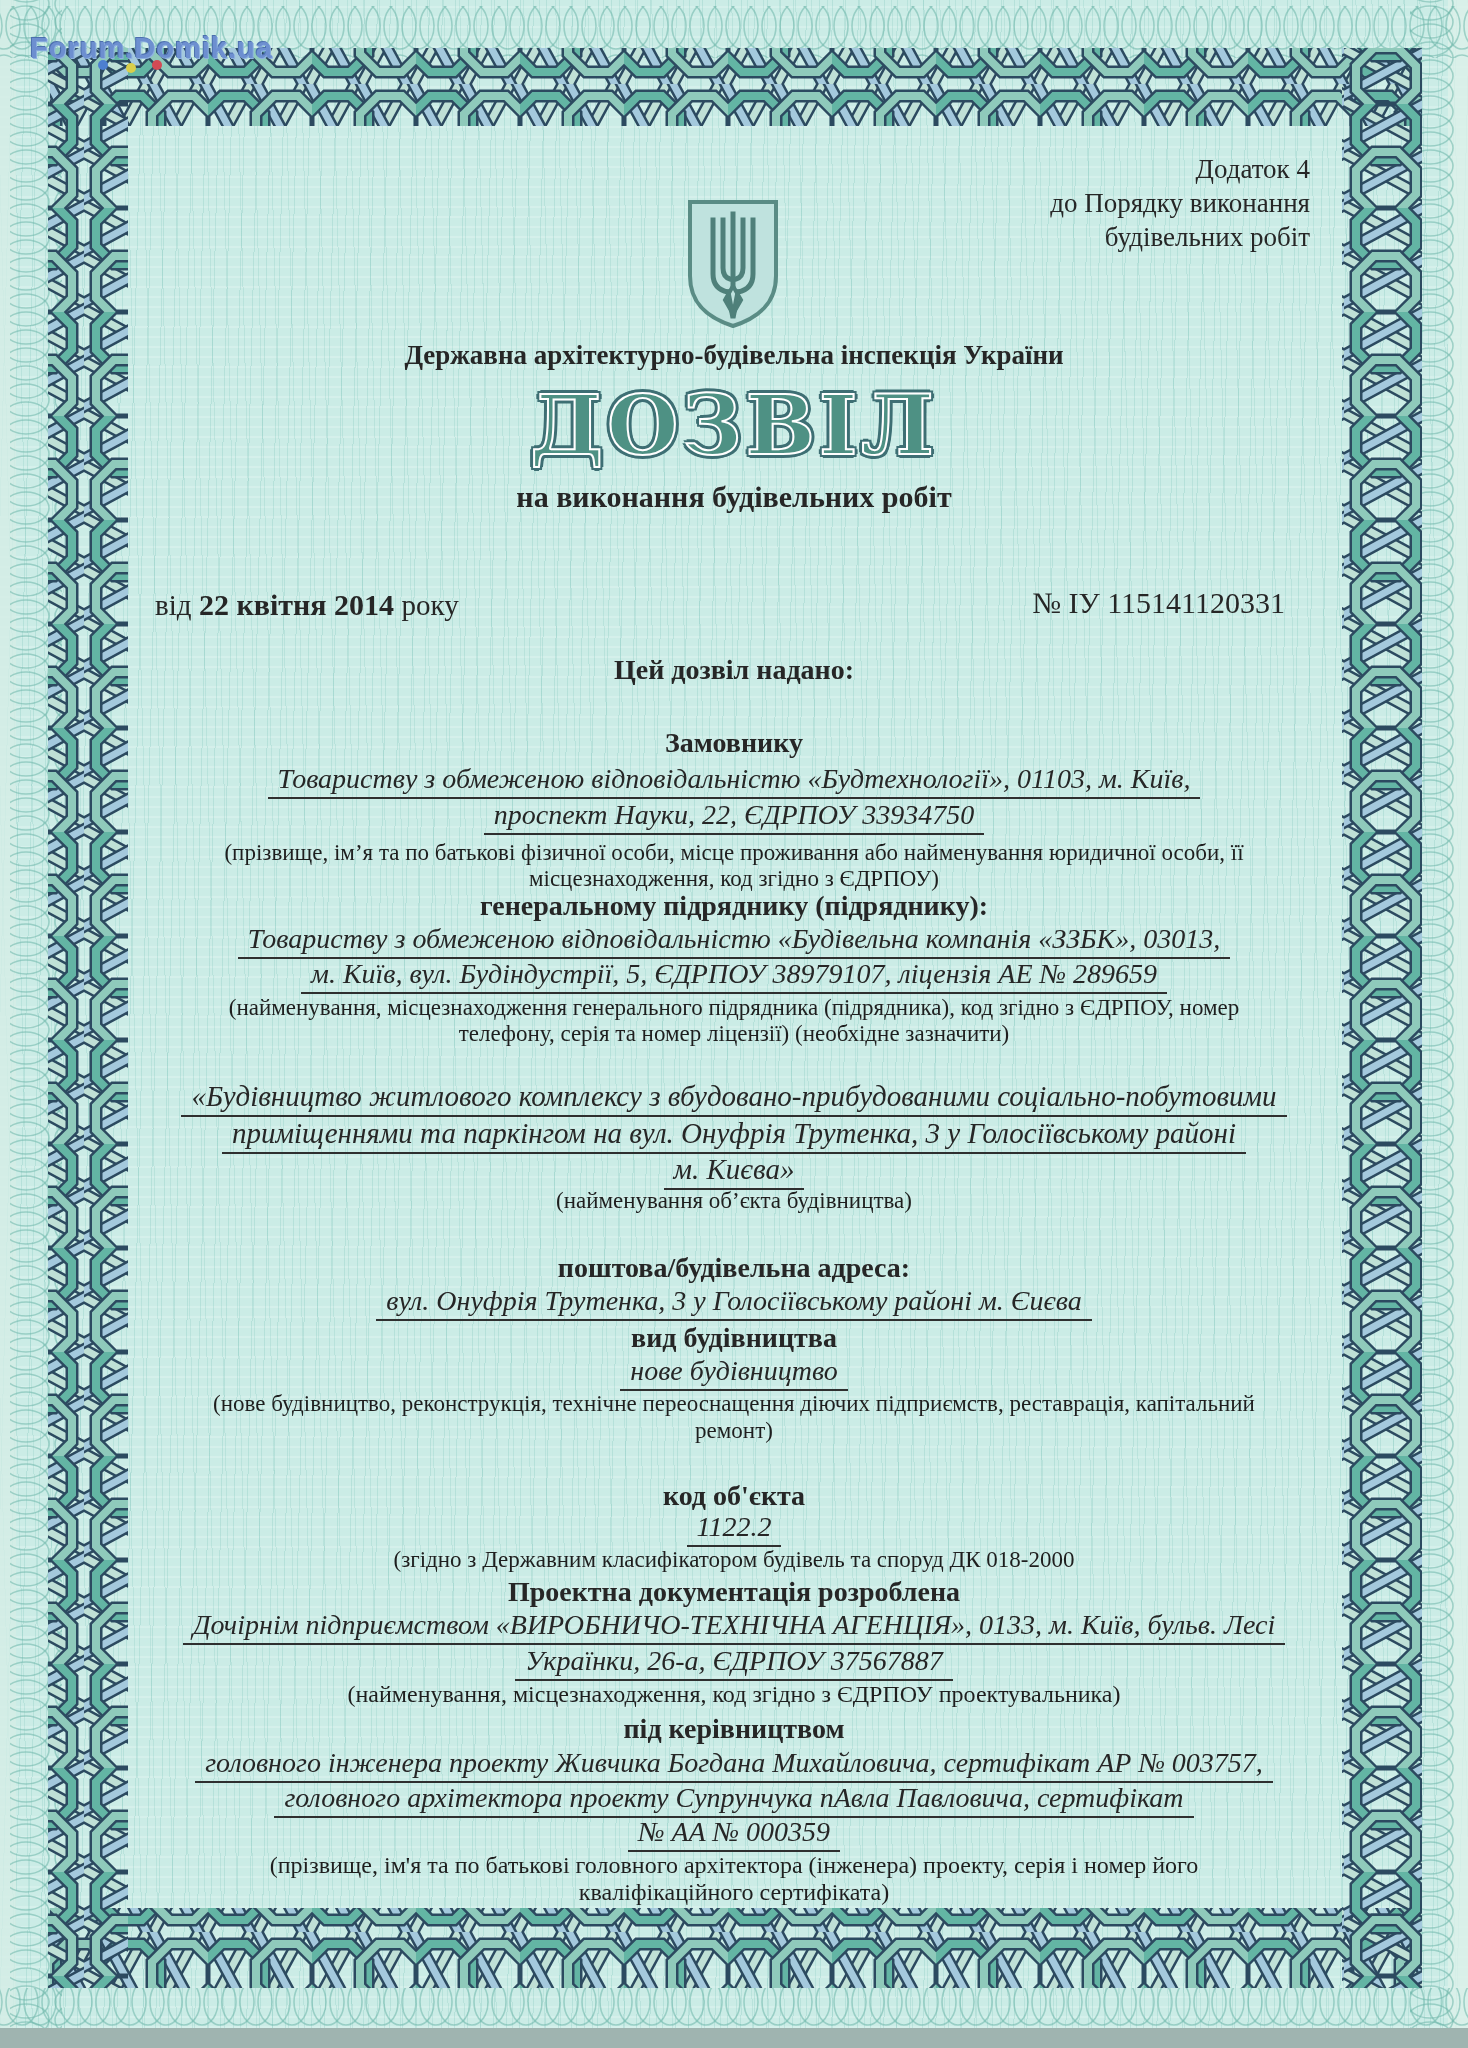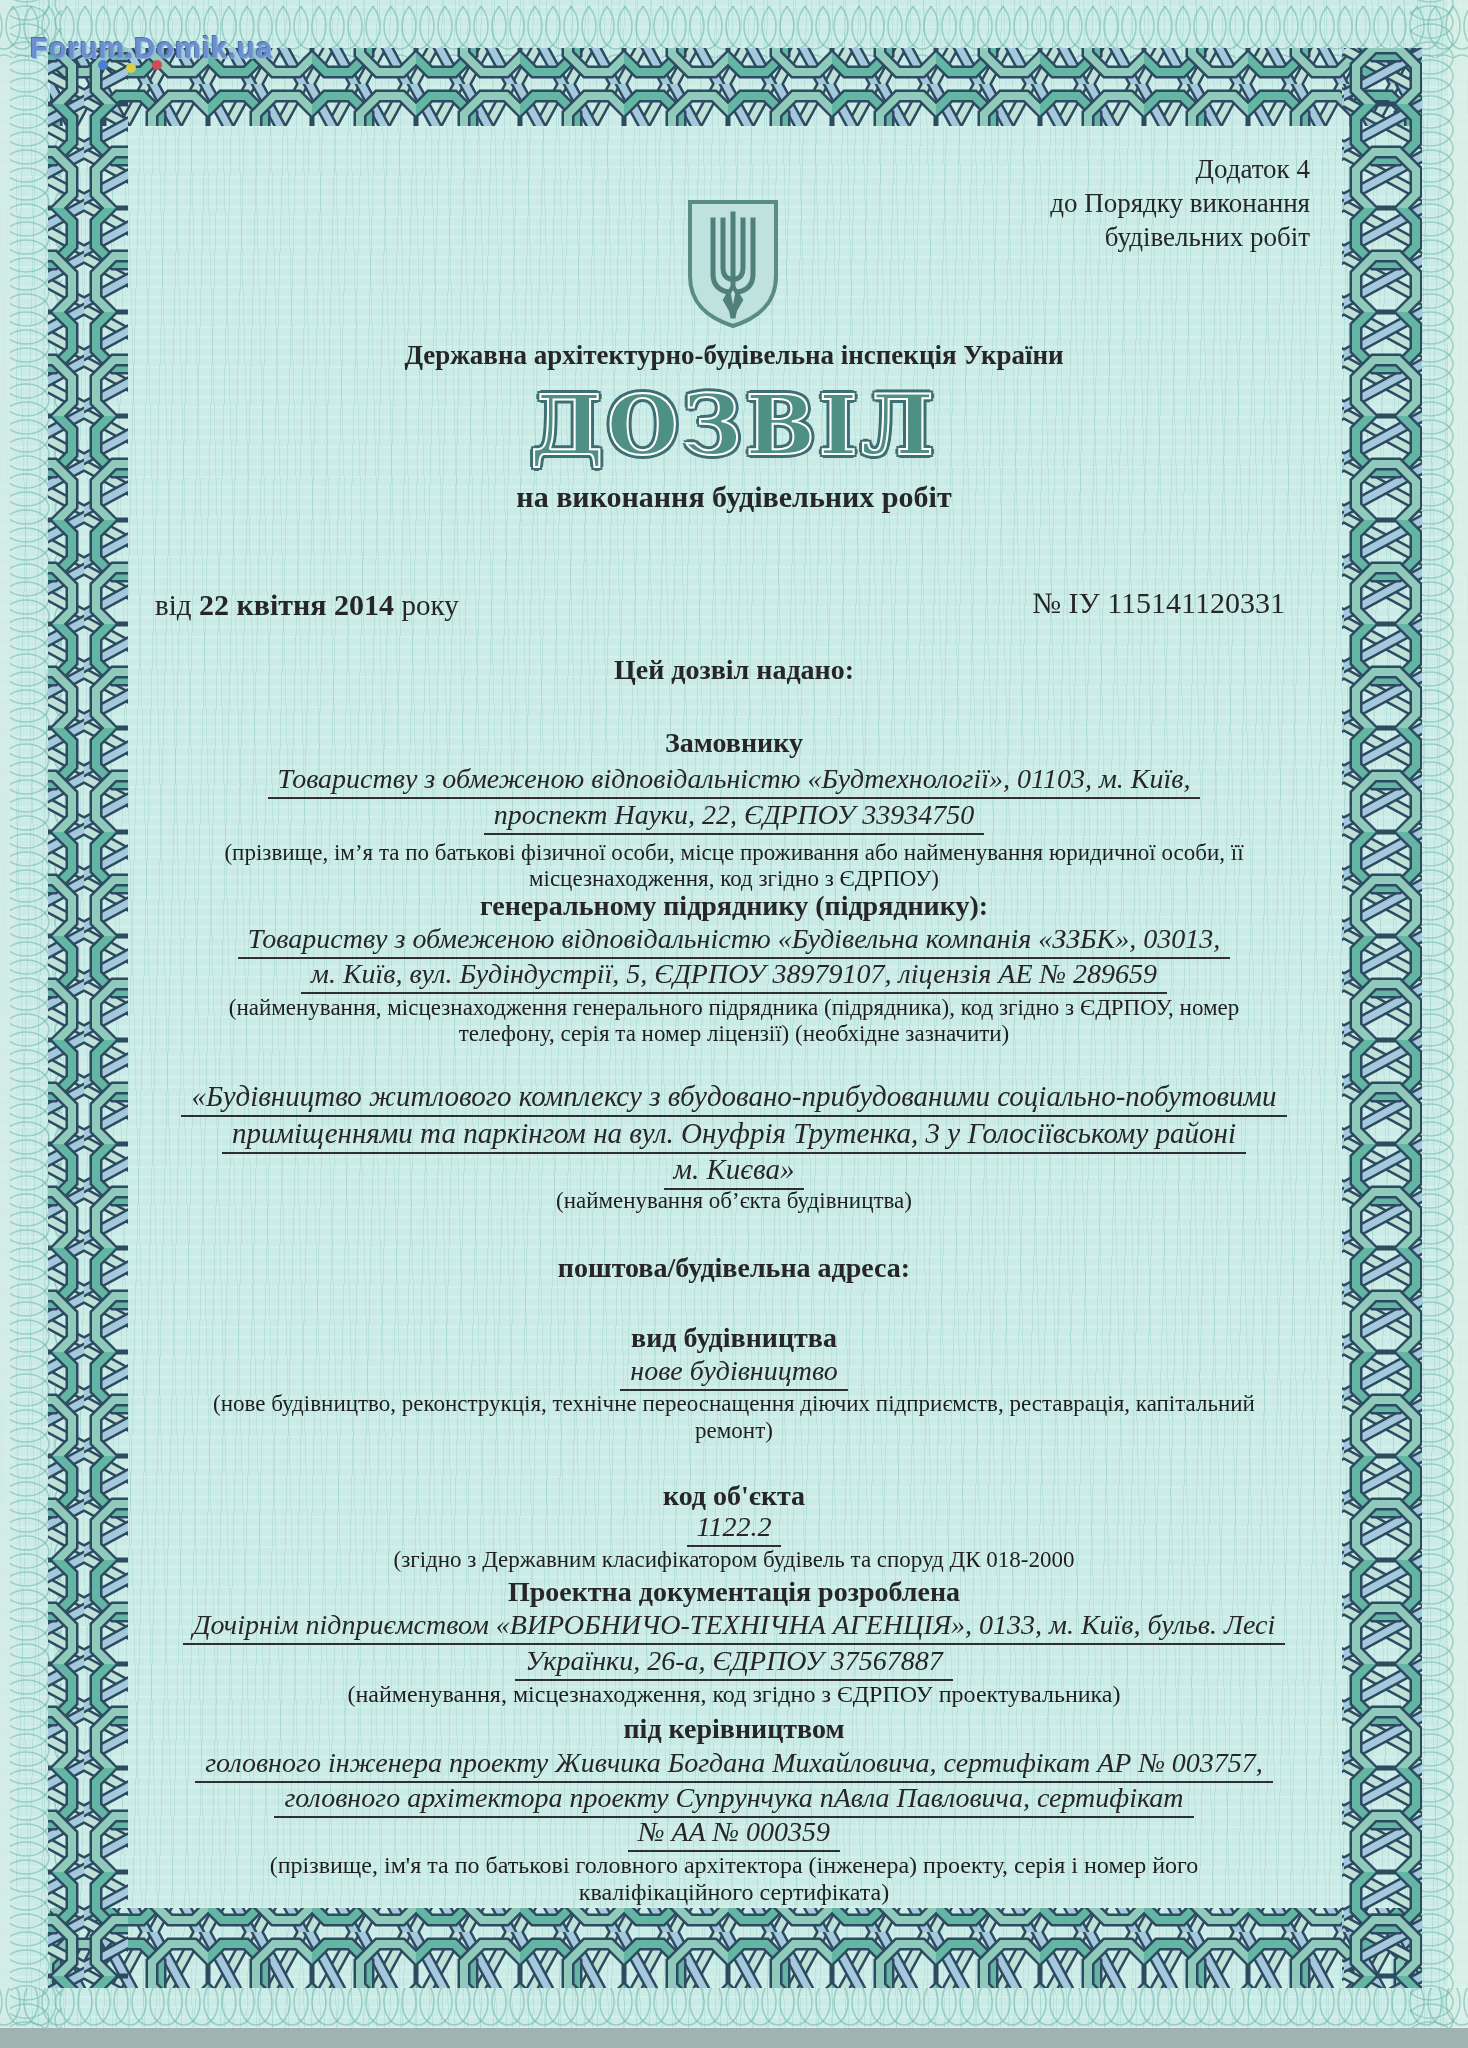--- a/index.html
+++ b/index.html
@@ -174,20 +174,21 @@
   <div class="abs val" style="top:958px;"><span>м. Київ, вул. Будіндустрії, 5, ЄДРПОУ 38979107,  ліцензія АЕ  № 289659</span></div>
   <div class="abs cap" style="top:995px;">(найменування, місцезнаходження генерального підрядника (підрядника), код  згідно з ЄДРПОУ, номер</div>
   <div class="abs cap" style="top:1021px;">телефону,  серія та номер ліцензії) (необхідне зазначити)</div>
 
   <div class="abs val bold" style="top:1080px;"><span>«Будівництво житлового комплексу з вбудовано-прибудованими соціально-побутовими</span></div>
   <div class="abs val bold" style="top:1117px;"><span>приміщеннями та паркінгом на вул. Онуфрія Трутенка, 3 у Голосіївському районі</span></div>
   <div class="abs val bold" style="top:1153px;"><span>м. Києва»</span></div>
   <div class="abs cap" style="top:1188px;">(найменування об’єкта будівництва)</div>
 
   <div class="abs h-bold" style="top:1252px;">поштова/будівельна адреса:</div>
+  <div class="abs val" style="top:1285px;"><span>вул. Онуфрія Трутенка, 3 у Голосіївському районі м. Єиєва</span></div>
 
   <div class="abs h-bold" style="top:1322px;">вид будівництва</div>
   <div class="abs val" style="top:1355px;"><span>нове будівництво</span></div>
   <div class="abs cap" style="top:1391px;">(нове будівництво, реконструкція, технічне переоснащення діючих підприємств, реставрація, капітальний</div>
   <div class="abs cap" style="top:1418px;">ремонт)</div>
 
   <div class="abs h-bold" style="top:1480px;">код об'єкта</div>
   <div class="abs val" style="top:1511px;"><span>1122.2</span></div>
   <div class="abs cap" style="top:1547px;">(згідно з Державним класифікатором будівель та споруд ДК 018-2000</div>
 

